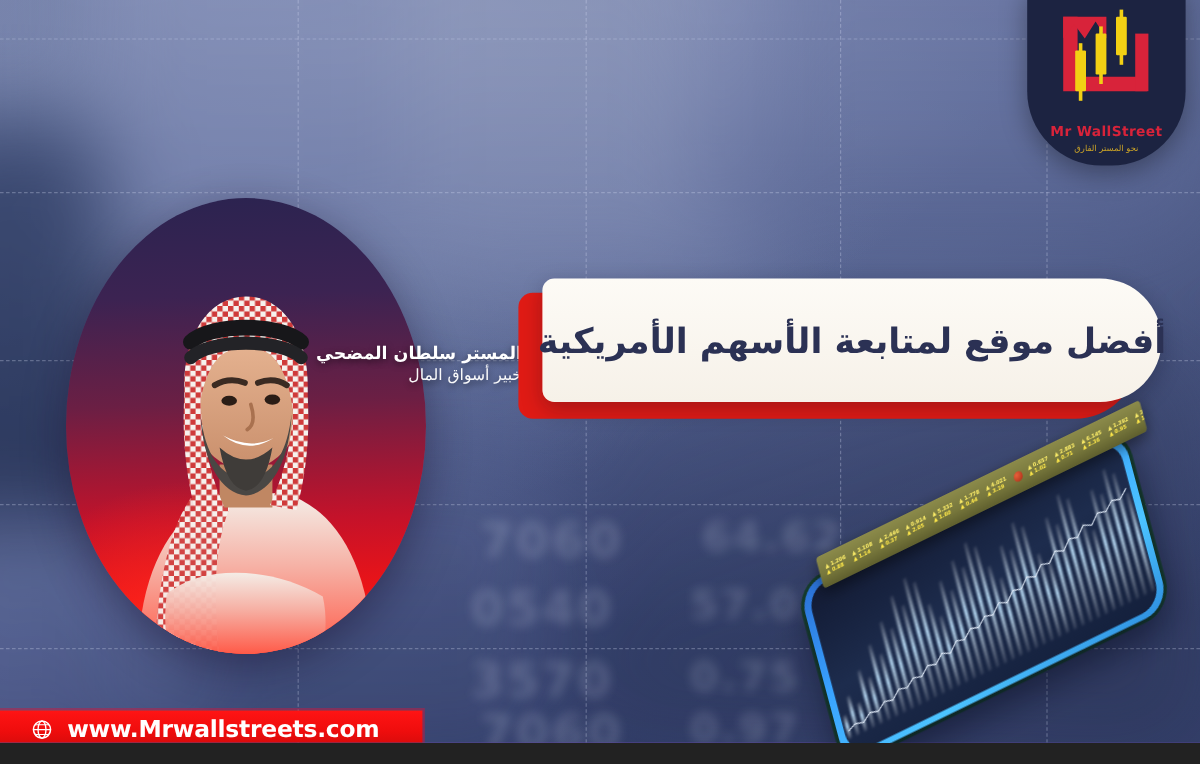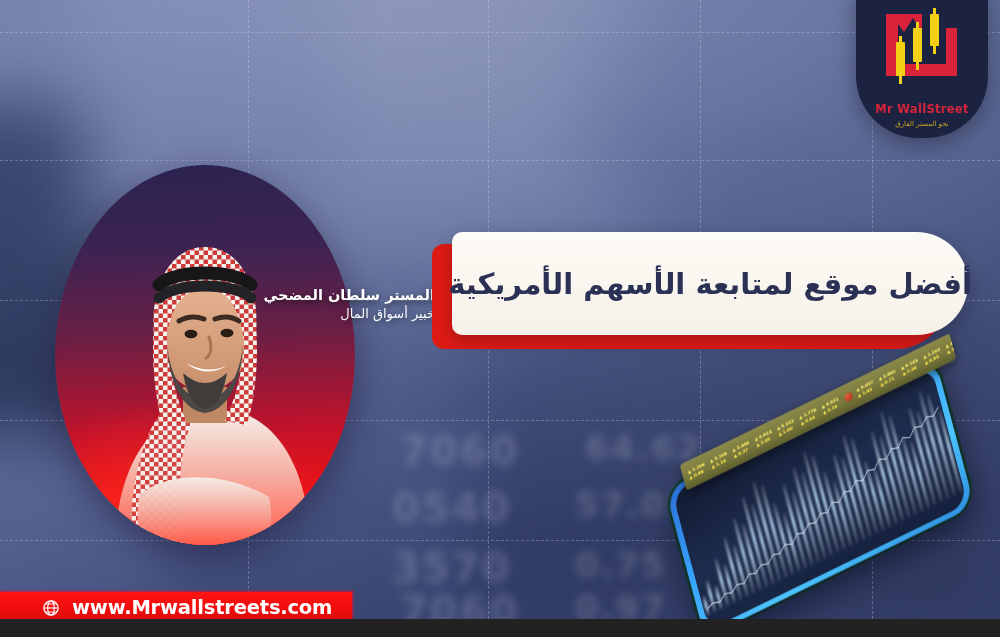--- a/index.html
+++ b/index.html
@@ -161,21 +161,21 @@
     background:radial-gradient(circle at 35% 30%,#e8603a,#a52a14);
     flex:0 0 auto;
   }
 
   
   .urlbar{
     position:absolute; left:0; top:592px;
     width:352px; height:31px;
     background:linear-gradient(180deg,#ff1414 0%,#ef0d0d 55%,#d40b0b 100%);
     display:flex; align-items:center; gap:12px;
-    padding-left:42px;
+    padding-left:26px;
     box-shadow:0 0 0 2px rgba(210,20,60,.45);
   }
   .globe{ width:18px; height:18px; flex:0 0 auto; }
   .url-text{
     color:#ffffff; font-size:19.5px; font-weight:700; letter-spacing:-.2px;
   }
 </style>
 </head>
 <body>
 

